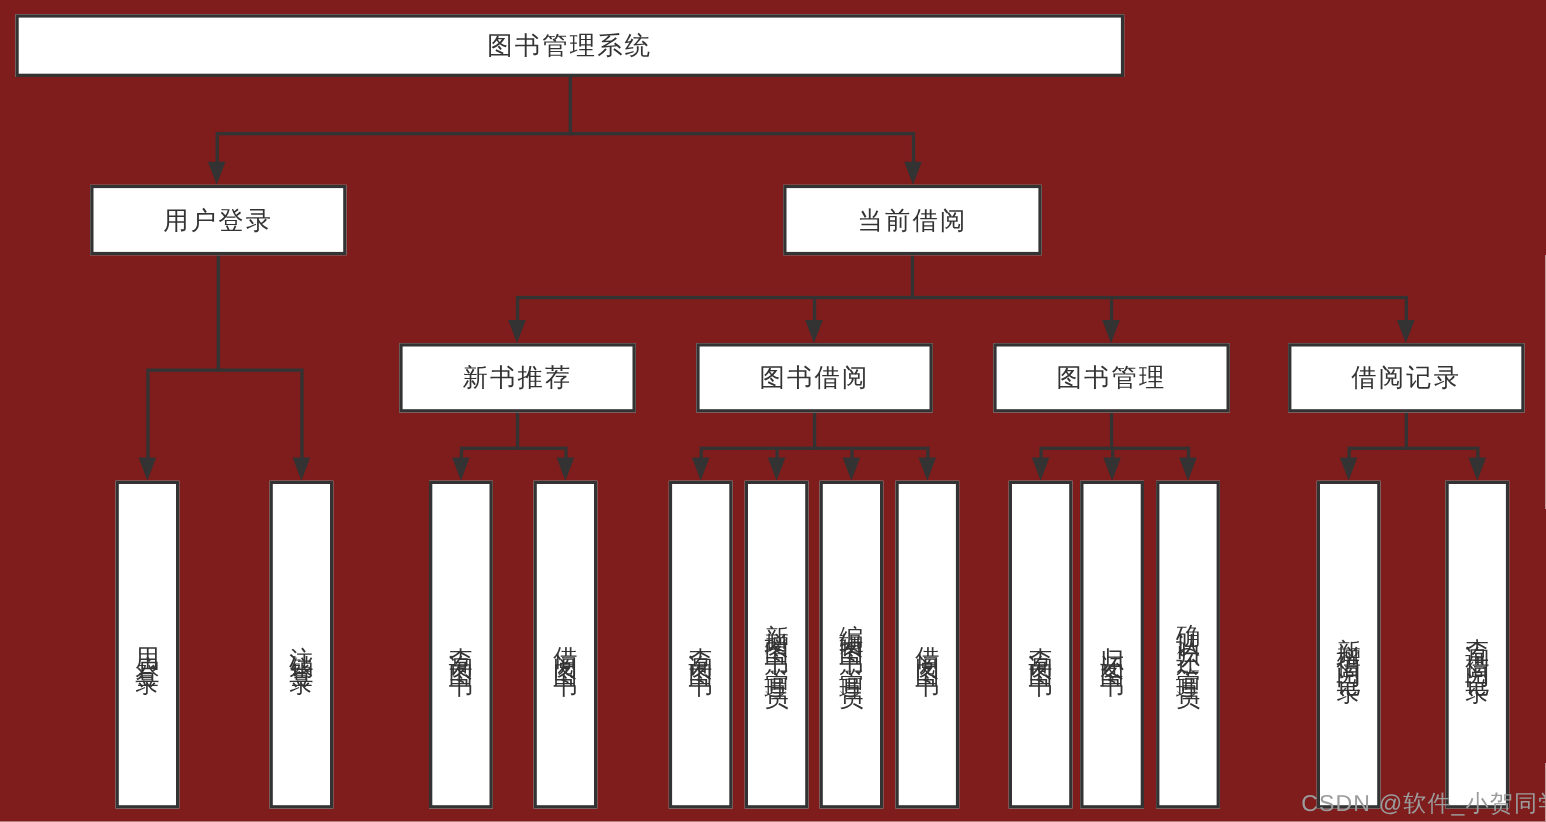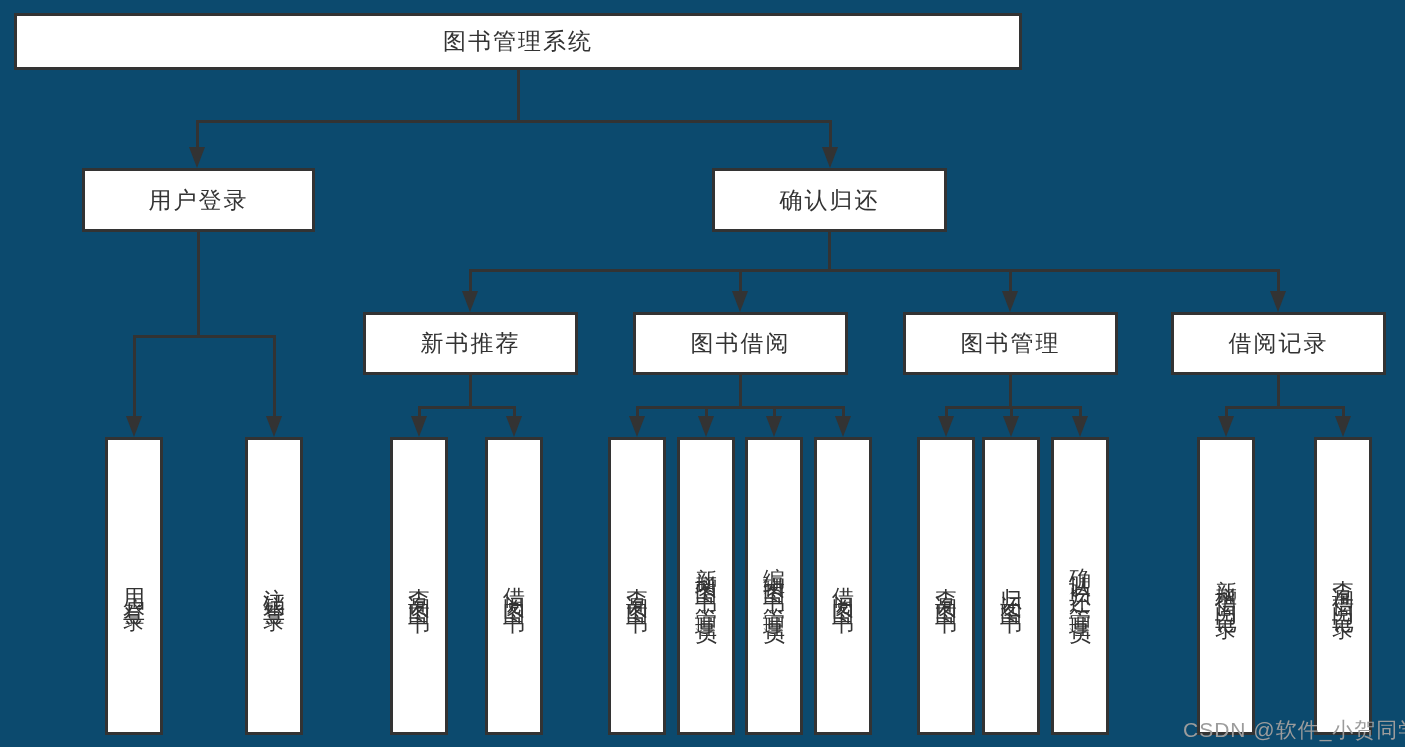--- a/index.html
+++ b/index.html
@@ -1,18 +1,18 @@
 <!DOCTYPE html>
 <html><head>
 <meta charset="utf-8">
 <style>
   html,body { margin:0; padding:0; background:#ffffff; }
   .stage {
     position:relative; width:1405px; height:747px;
-    background:#0c4a6e; overflow:hidden;
+    background:#7f1d1d; overflow:hidden;
     font-family:"Liberation Sans", sans-serif;
   }
   .box {
     position:absolute; box-sizing:border-box;
     background:#ffffff; border:3px solid #333333; color:#333333;
     display:flex; align-items:center; justify-content:center;
     font-size:23px; letter-spacing:2px; z-index:2;
     white-space:nowrap;
   }
   .vbox {
@@ -34,21 +34,21 @@
   }
 </style>
 </head>
 <body>
 
 <div class="stage">
 
   <div class="box" style="left:14px; top:13px; width:1008px; height:57px;">图书管理系统</div>
 
   <div class="box" style="left:82px; top:168px; width:233px; height:64px;">用户登录</div>
-  <div class="box" style="left:712px; top:168px; width:235px; height:64px;">确认归还</div>
+  <div class="box" style="left:712px; top:168px; width:235px; height:64px;">当前借阅</div>
 
   <div class="box" style="left:363px; top:312px; width:215px; height:63px;">新书推荐</div>
   <div class="box" style="left:633px; top:312px; width:215px; height:63px;">图书借阅</div>
   <div class="box" style="left:903px; top:312px; width:215px; height:63px;">图书管理</div>
   <div class="box" style="left:1171px; top:312px; width:215px; height:63px;">借阅记录</div>
 
   <div class="box vbox" style="left:105px; top:437px; width:58px; height:298px;">用户登录</div>
   <div class="box vbox" style="left:245px; top:437px; width:58px; height:298px;">注销登录</div>
 
   <div class="box vbox" style="left:390px; top:437px; width:58px; height:298px;">查询图书</div>

